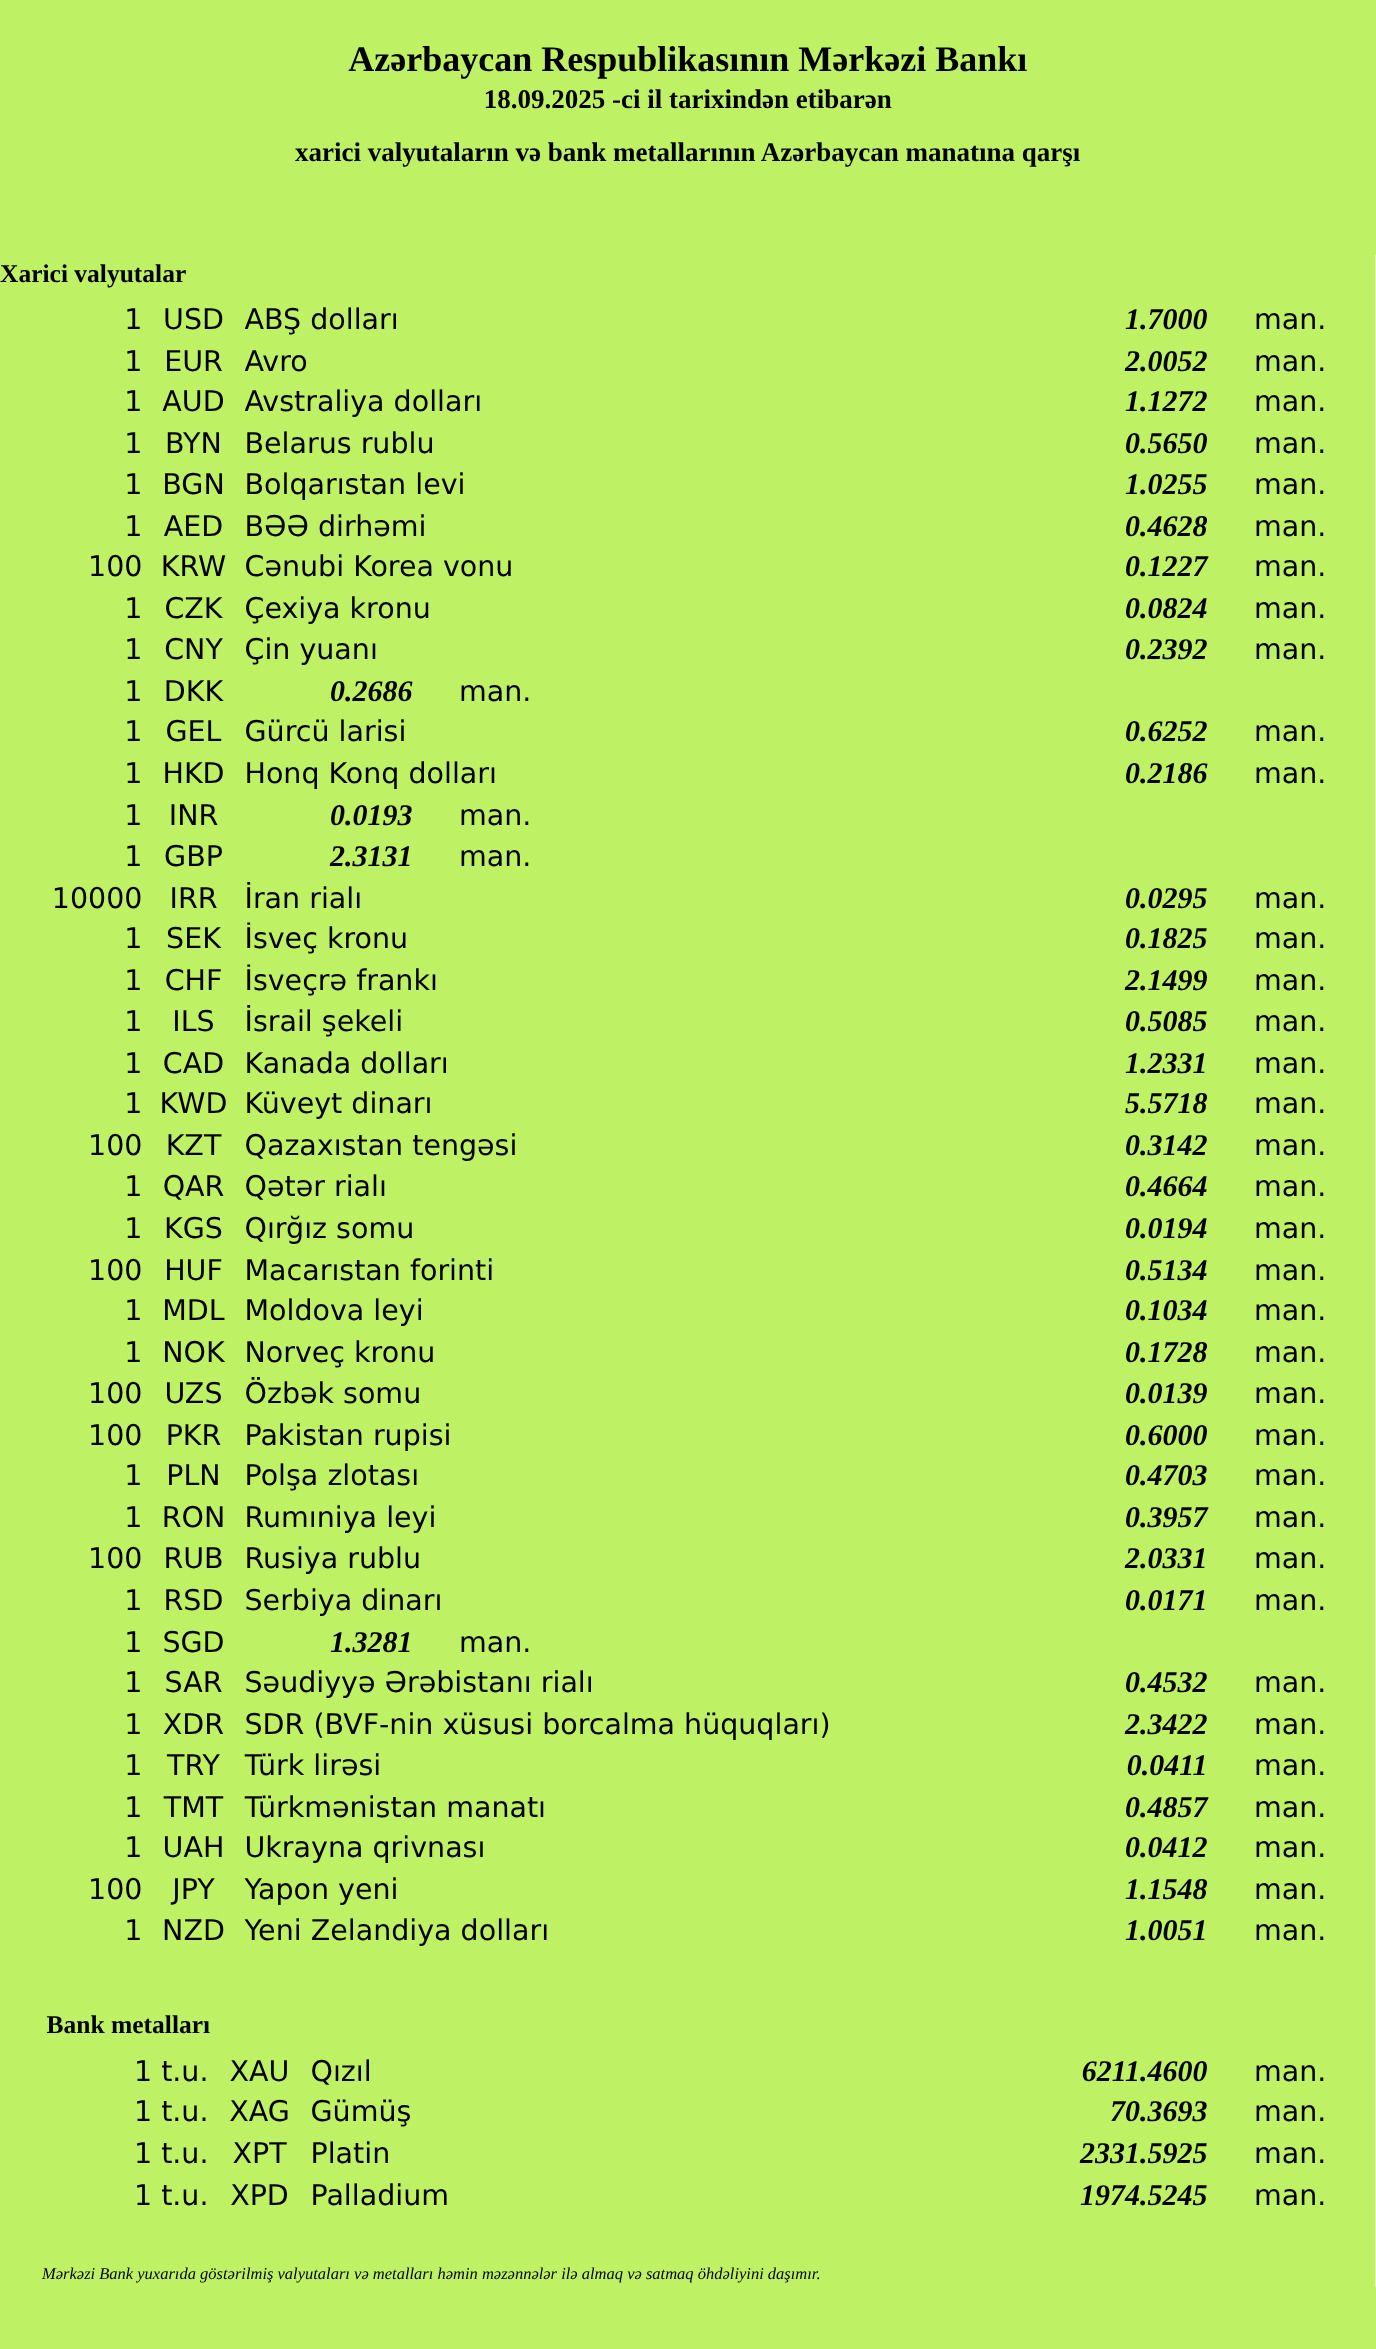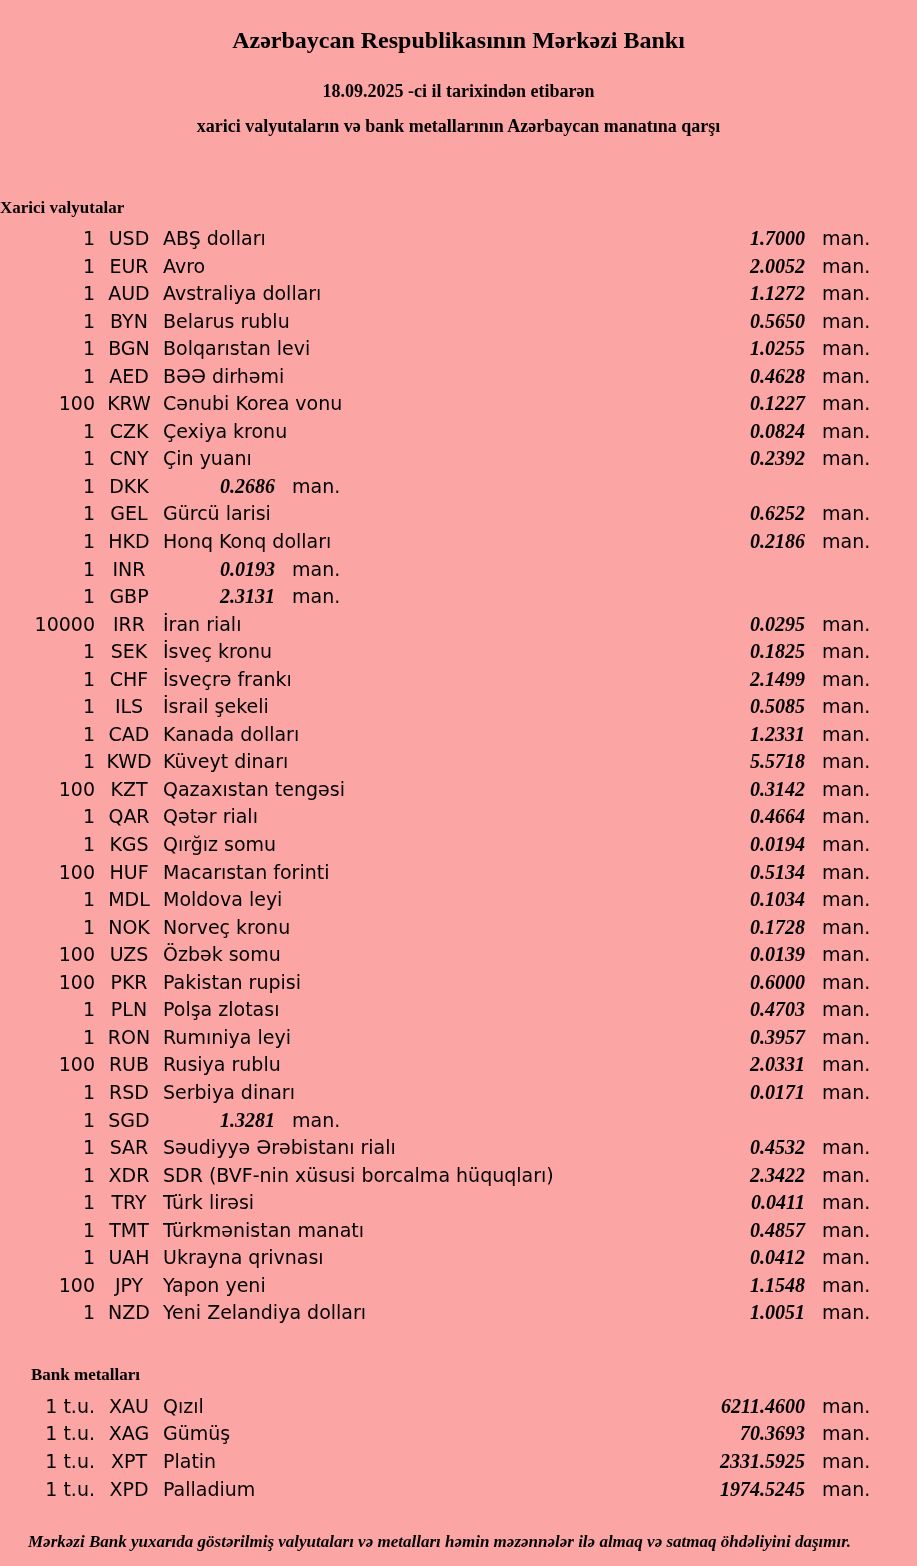--- a/index.html
+++ b/index.html
@@ -7,38 +7,38 @@
     padding: 0;
     background: #ffffff;
     color: #000000;
   }
   .page {
     position: relative;
     width: 917px;
     height: 1566px;
     box-sizing: border-box;
     padding-top: 25px;
-    background: #fca5a5;
+    background: #bef264;
     overflow: hidden;
     font-family: "DejaVu Sans", sans-serif;
   }
   .title {
     font-family: "Liberation Serif", serif;
     font-weight: bold;
     font-size: 24px;
     line-height: 30px;
     text-align: center;
   }
   .date-line {
     font-family: "Liberation Serif", serif;
     font-weight: bold;
     font-size: 18px;
     line-height: 22px;
     text-align: center;
-    margin-top: 25px;
+    margin-top: 0;
   }
   .subtitle {
     font-family: "Liberation Serif", serif;
     font-weight: bold;
     font-size: 18px;
     line-height: 22px;
     text-align: center;
     margin-top: 13px;
   }
   .section-heading {
@@ -52,20 +52,21 @@
   .section-heading.metals {
     margin-top: 37px;
     margin-left: 31px;
   }
   .rate-table {
     margin-top: 7px;
     padding-right: 49px;
   }
   #metals-table {
     margin-top: 8px;
+    margin-left: 44px;
   }
   .rate-row {
     display: flex;
     align-items: baseline;
     height: 27.56px;
     box-sizing: border-box;
     padding-top: 2px;
   }
   .rate-row .qty {
     width: 95px;
@@ -95,34 +96,33 @@
     font-family: "Liberation Serif", serif;
     font-weight: bold;
     font-style: italic;
     font-size: 20px;
     white-space: nowrap;
   }
   .rate-row .unit {
     width: 63px;
     flex: 0 0 63px;
     box-sizing: border-box;
-    padding-left: 17px;
+    padding-left: 31px;
     text-align: left;
     font-size: 19px;
     white-space: nowrap;
   }
   .footer-note {
     margin-top: 28px;
     padding: 0 24px 0 28px;
     font-family: "Liberation Serif", serif;
     font-style: italic;
-    font-size: 17px;
+    font-size: 11px;
     line-height: 21px;
     white-space: nowrap;
-    font-weight: bold;
   }
 </style>
 </head>
 <body>
 
 <div class="page">
   <div class="title">Azərbaycan Respublikasının Mərkəzi Bankı</div>
   <div class="date-line">18.09.2025 -ci il tarixindən etibarən</div>
   <div class="subtitle">xarici valyutaların və bank metallarının Azərbaycan manatına qarşı</div>
 

